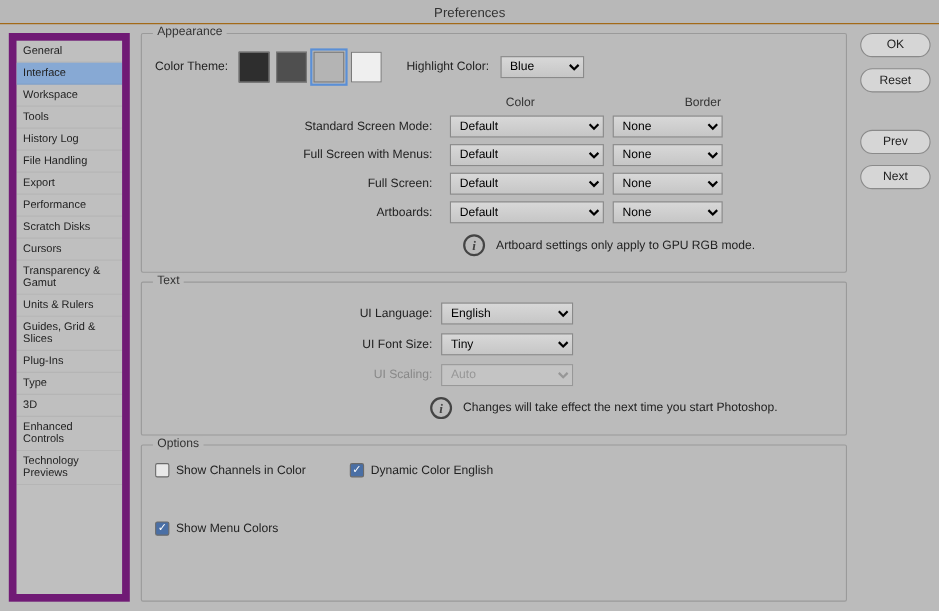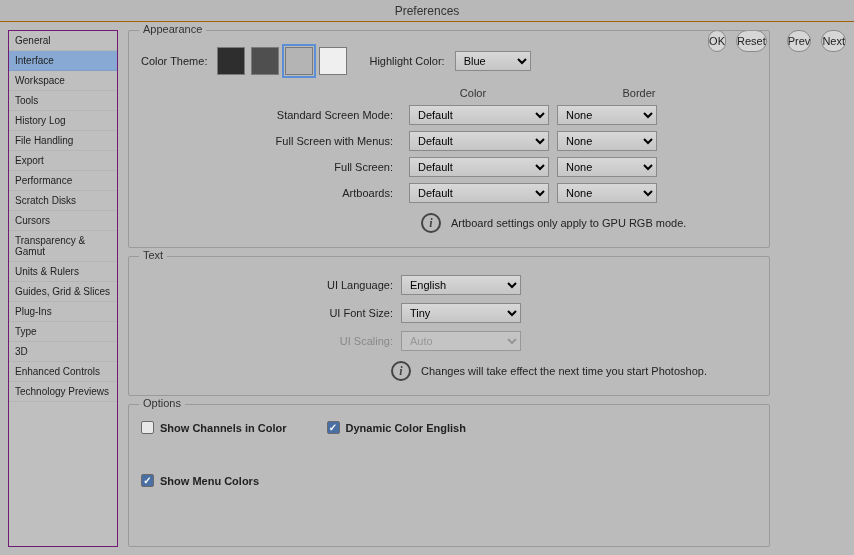--- a/index.html
+++ b/index.html
@@ -22,21 +22,21 @@
     color: #333;
   }
   .content {
     display: flex;
     height: calc(555px - 22px);
     padding: 8px;
     gap: 10px;
   }
   .sidebar {
     width: 110px;
-    border: 1px solid #701a75;
+    border: 7px solid #701a75;
     background: #bfbfbf;
     overflow-y: auto;
   }
   .sidebar-item {
     padding: 4px 6px;
     font-size: 10px;
     cursor: pointer;
     border-bottom: 1px solid rgba(0,0,0,0.05);
   }
   .sidebar-item.selected {
@@ -150,21 +150,20 @@
     padding-right: 8px;
   }
   .text-row select { width: 120px; }
   .disabled { color: #888; }
   .disabled select { color: #888; background: #c8c8c8; }
   .options-row {
     display: flex;
     gap: 40px;
     margin-top: 6px;
     flex-wrap: wrap;
-    font-weight: bold;
   }
   .checkbox-wrap {
     display: flex;
     align-items: center;
     gap: 6px;
     font-size: 11px;
   }
   .checkbox {
     width: 13px;
     height: 13px;
@@ -181,23 +180,22 @@
     color: #fff;
   }
   .checkbox.checked::after {
     content: "✓";
     font-size: 10px;
     line-height: 1;
   }
   .buttons {
     width: 64px;
     display: flex;
-    flex-direction: row;
+    flex-direction: column;
     gap: 10px;
-    justify-content: flex-end;
   }
   .btn {
     background: #d6d6d6;
     border: 1px solid #8a8a8a;
     border-radius: 12px;
     height: 22px;
     font-size: 11px;
     cursor: pointer;
     display: flex;
     align-items: center;

